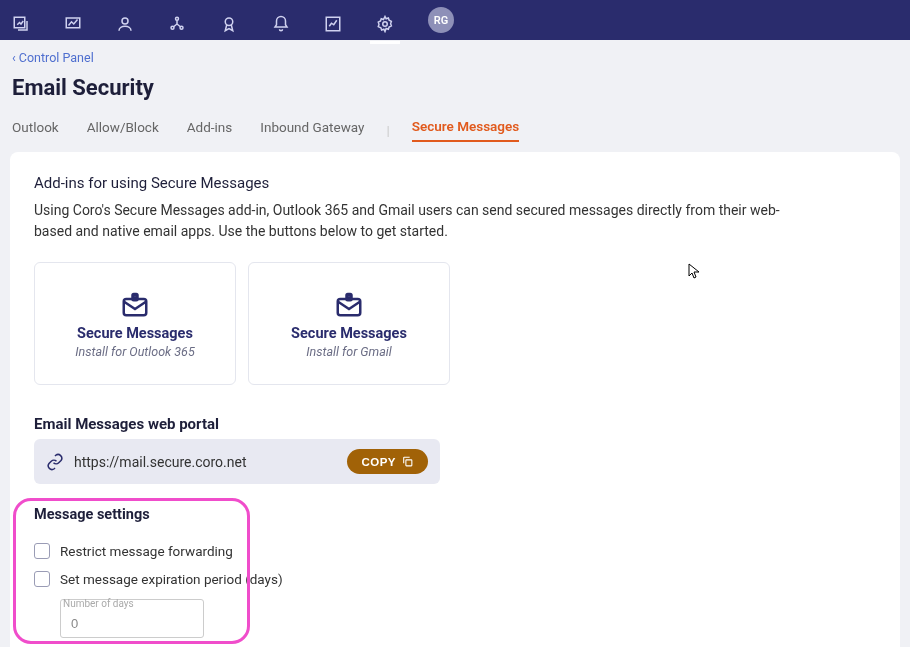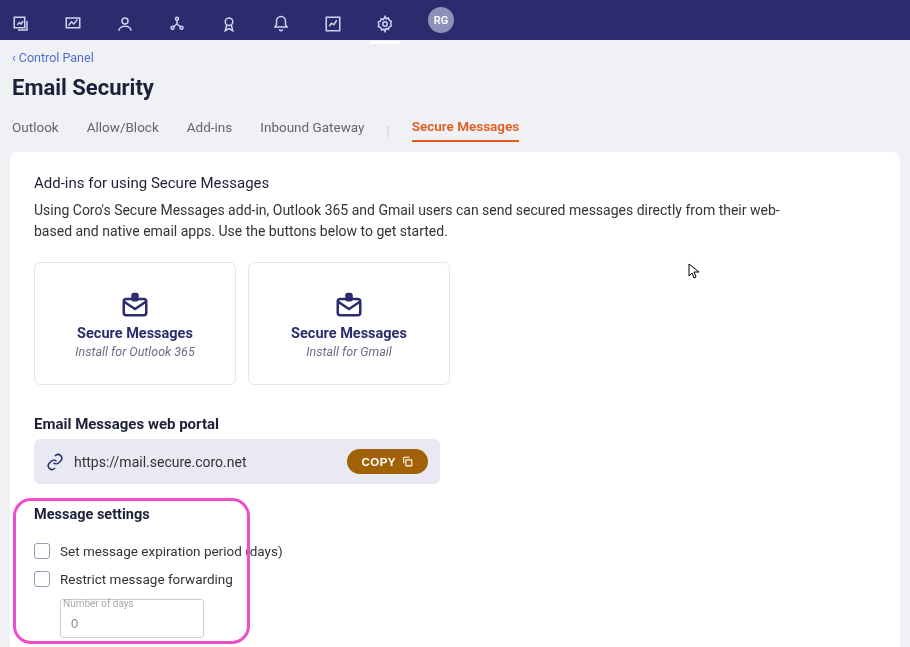--- a/index.html
+++ b/index.html
@@ -165,25 +165,25 @@
         <rect x="9" y="9" width="11" height="11" rx="1"></rect>
         <path d="M5 15V5a1 1 0 011-1h10"></path>
       </svg>
     </button>
   </div>
 
   <div class="msg-settings">
     <div class="msg-settings-title">Message settings</div>
     <div class="check-row">
       <div class="checkbox"></div>
-      <span>Set message expiration period (days)</span>
+      <span>Restrict message forwarding</span>
     </div>
     <div class="check-row">
       <div class="checkbox"></div>
-      <span>Restrict message forwarding</span>
+      <span>Set message expiration period (days)</span>
     </div>
     <div class="days-field">
       <span class="days-label">Number of days</span>
       <input class="days-input" value="0" style="">
     </div>
   </div>
 
 </div>
 
 <div class="highlight-ring" style="left:13px; top:498px; width:237px; height:146px;"></div>

